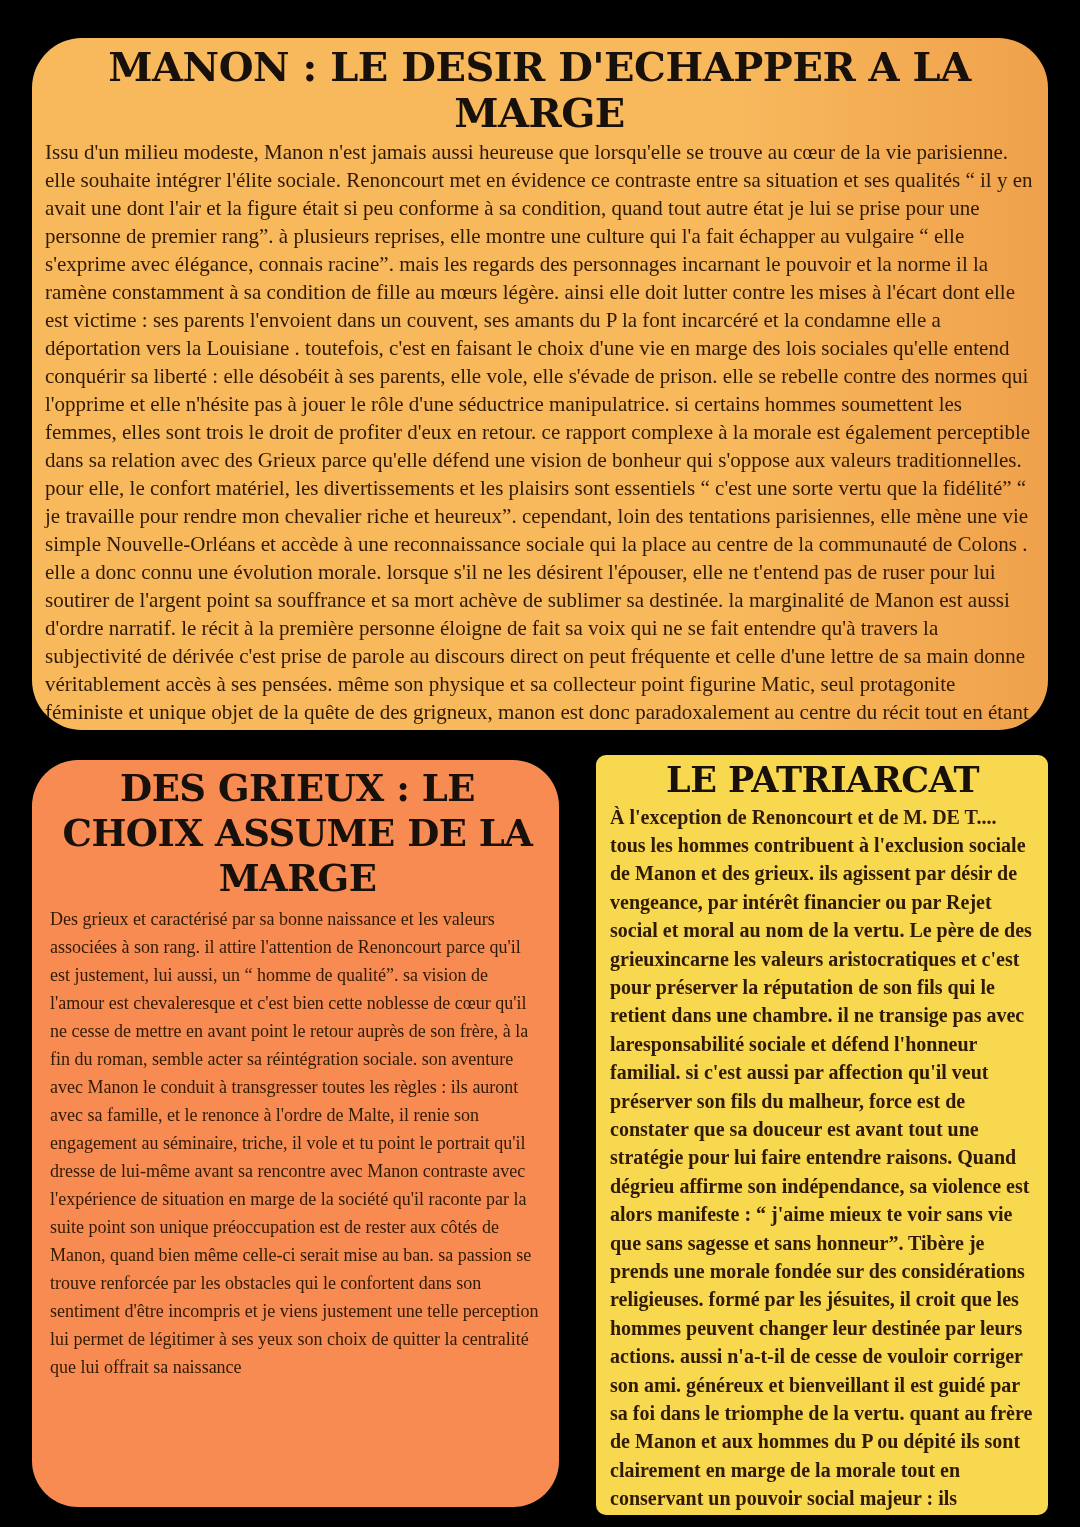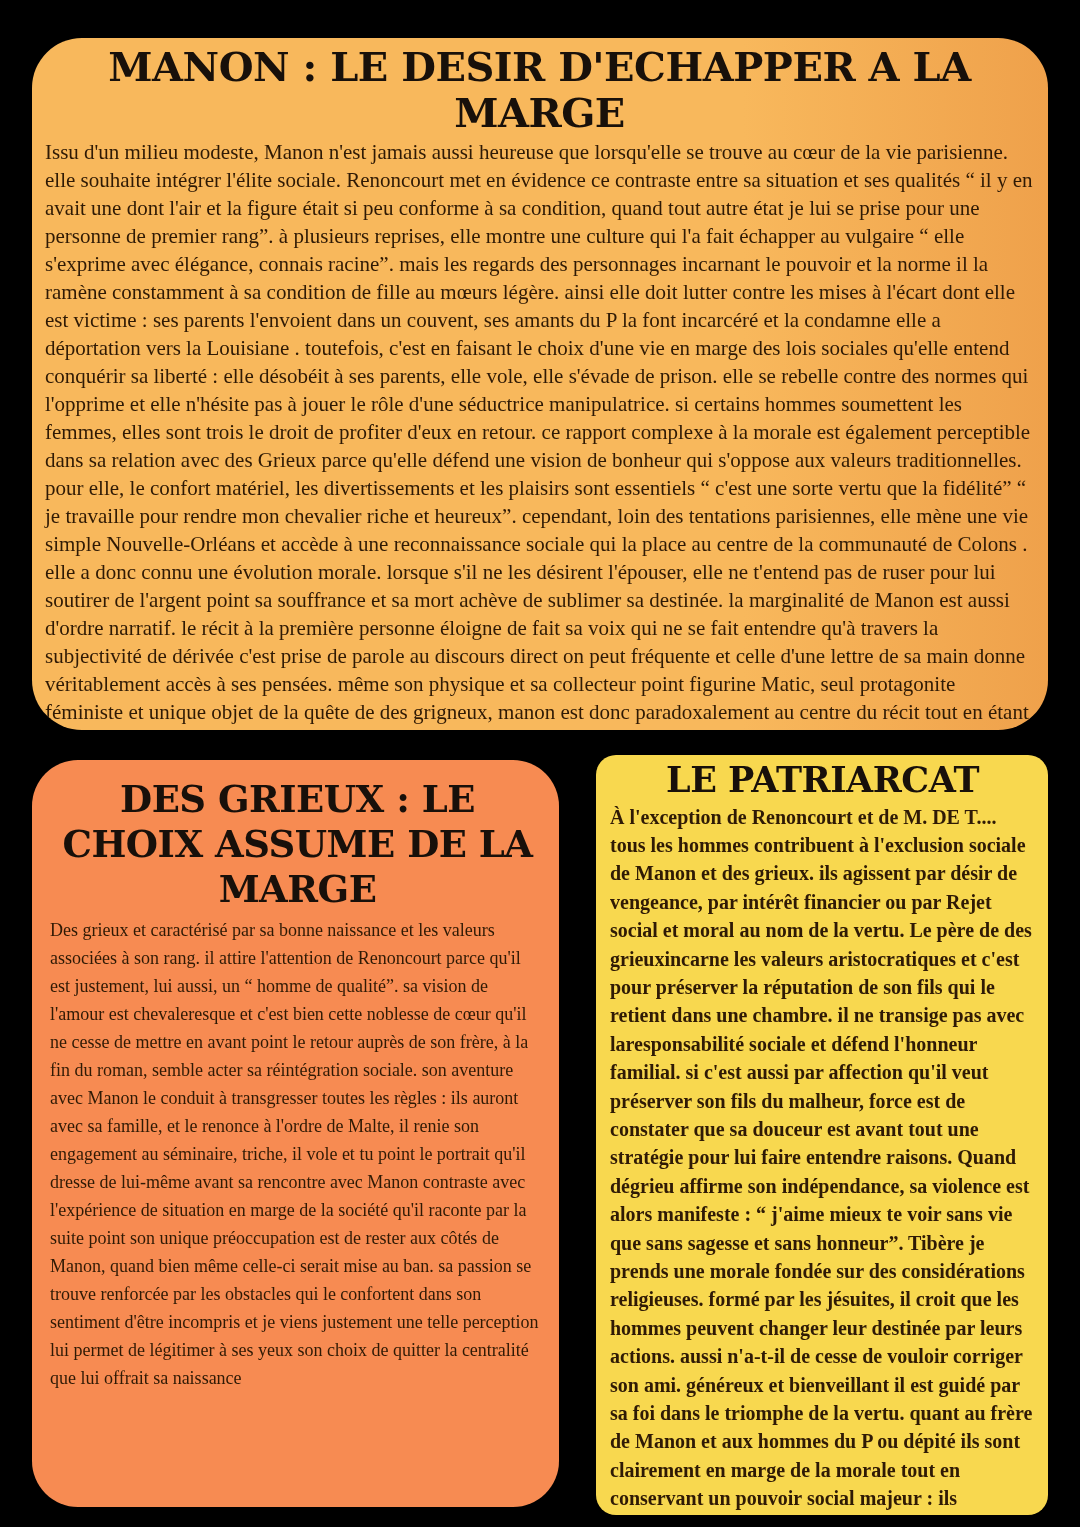--- a/index.html
+++ b/index.html
@@ -24,26 +24,26 @@
   .card-top{
     left:32px; top:38px;
     width:1016px; height:692px;
     border-radius:50px;
     padding:6px 14px 10px 13px;
   }
   .card-left{
     left:32px; top:760px;
     width:527px; height:747px;
     border-radius:46px;
-    padding:17px 14px 10px 18px;
+    padding:6px 14px 10px 18px;
   }
   .card-right{
     left:596px; top:755px;
     width:452px; height:760px;
-    border-radius:20px;
+    border-radius:10px;
     padding:6px 13px 10px 14px;
   }
   .card h1, .card h2{
     font-family:"DejaVu Serif", serif;
     font-weight:bold;
     color:#18100a;
     text-align:center;
     margin:0;
     letter-spacing:-0.5px;
   }

